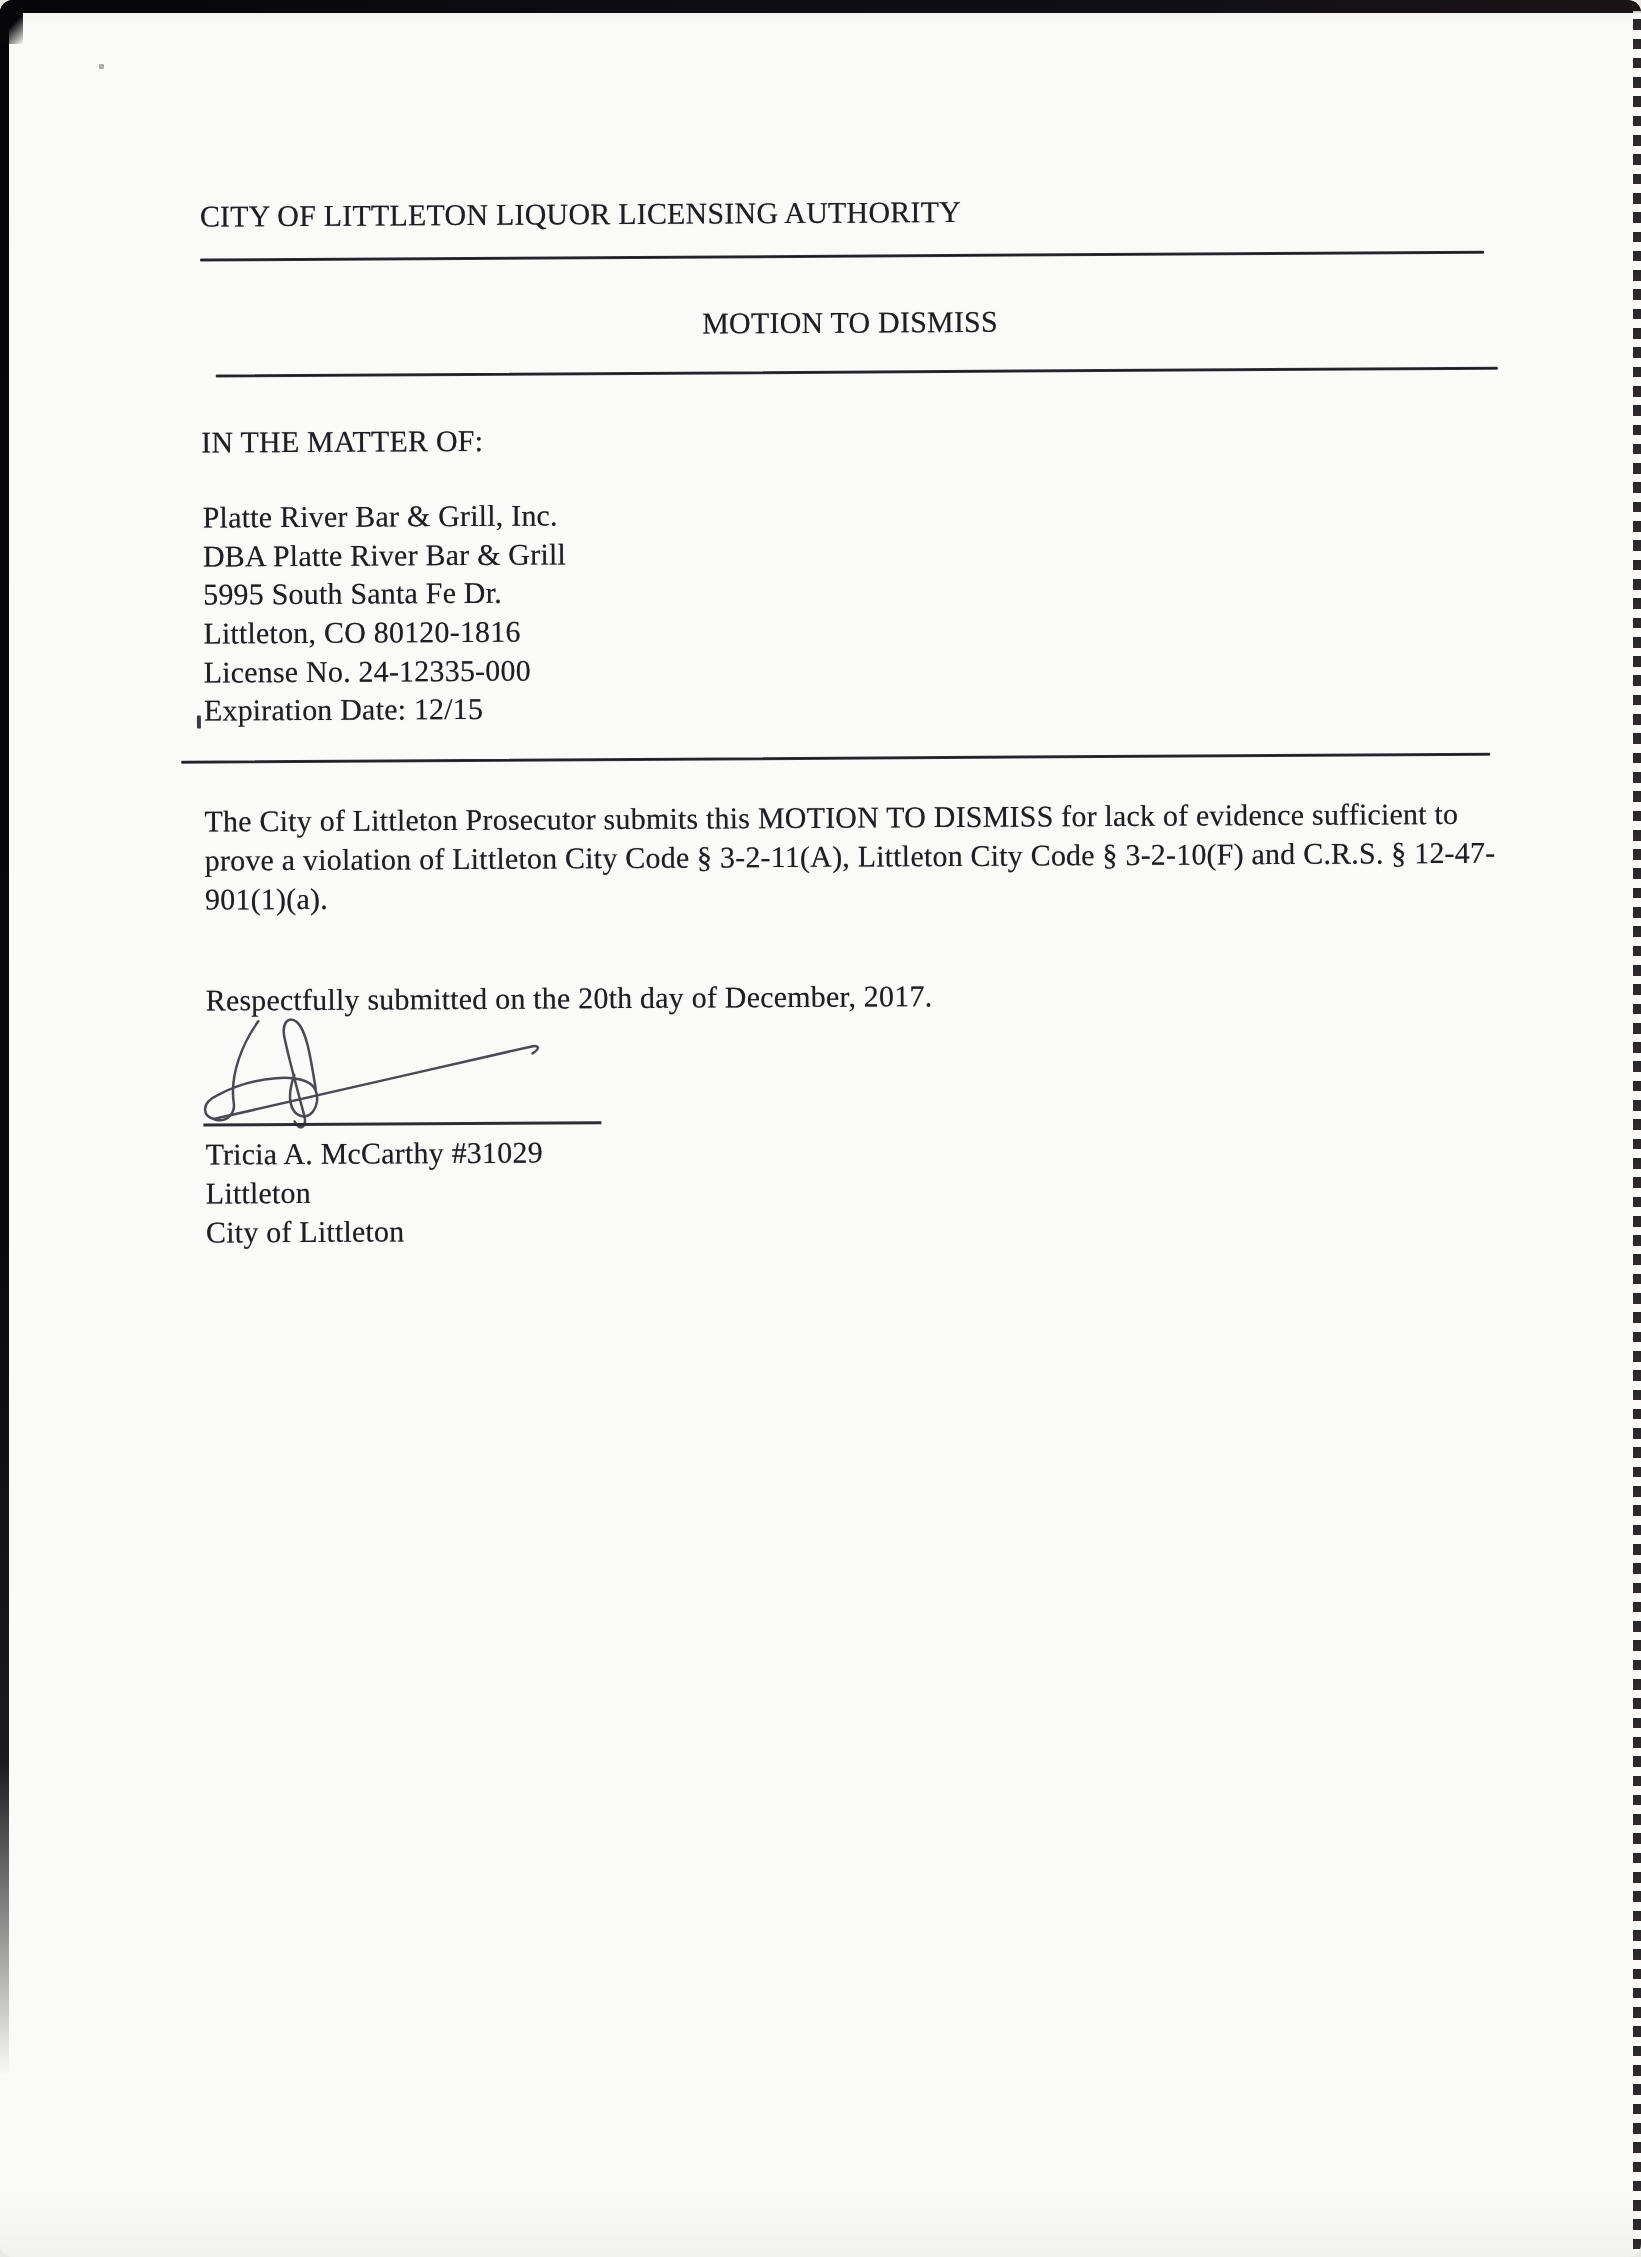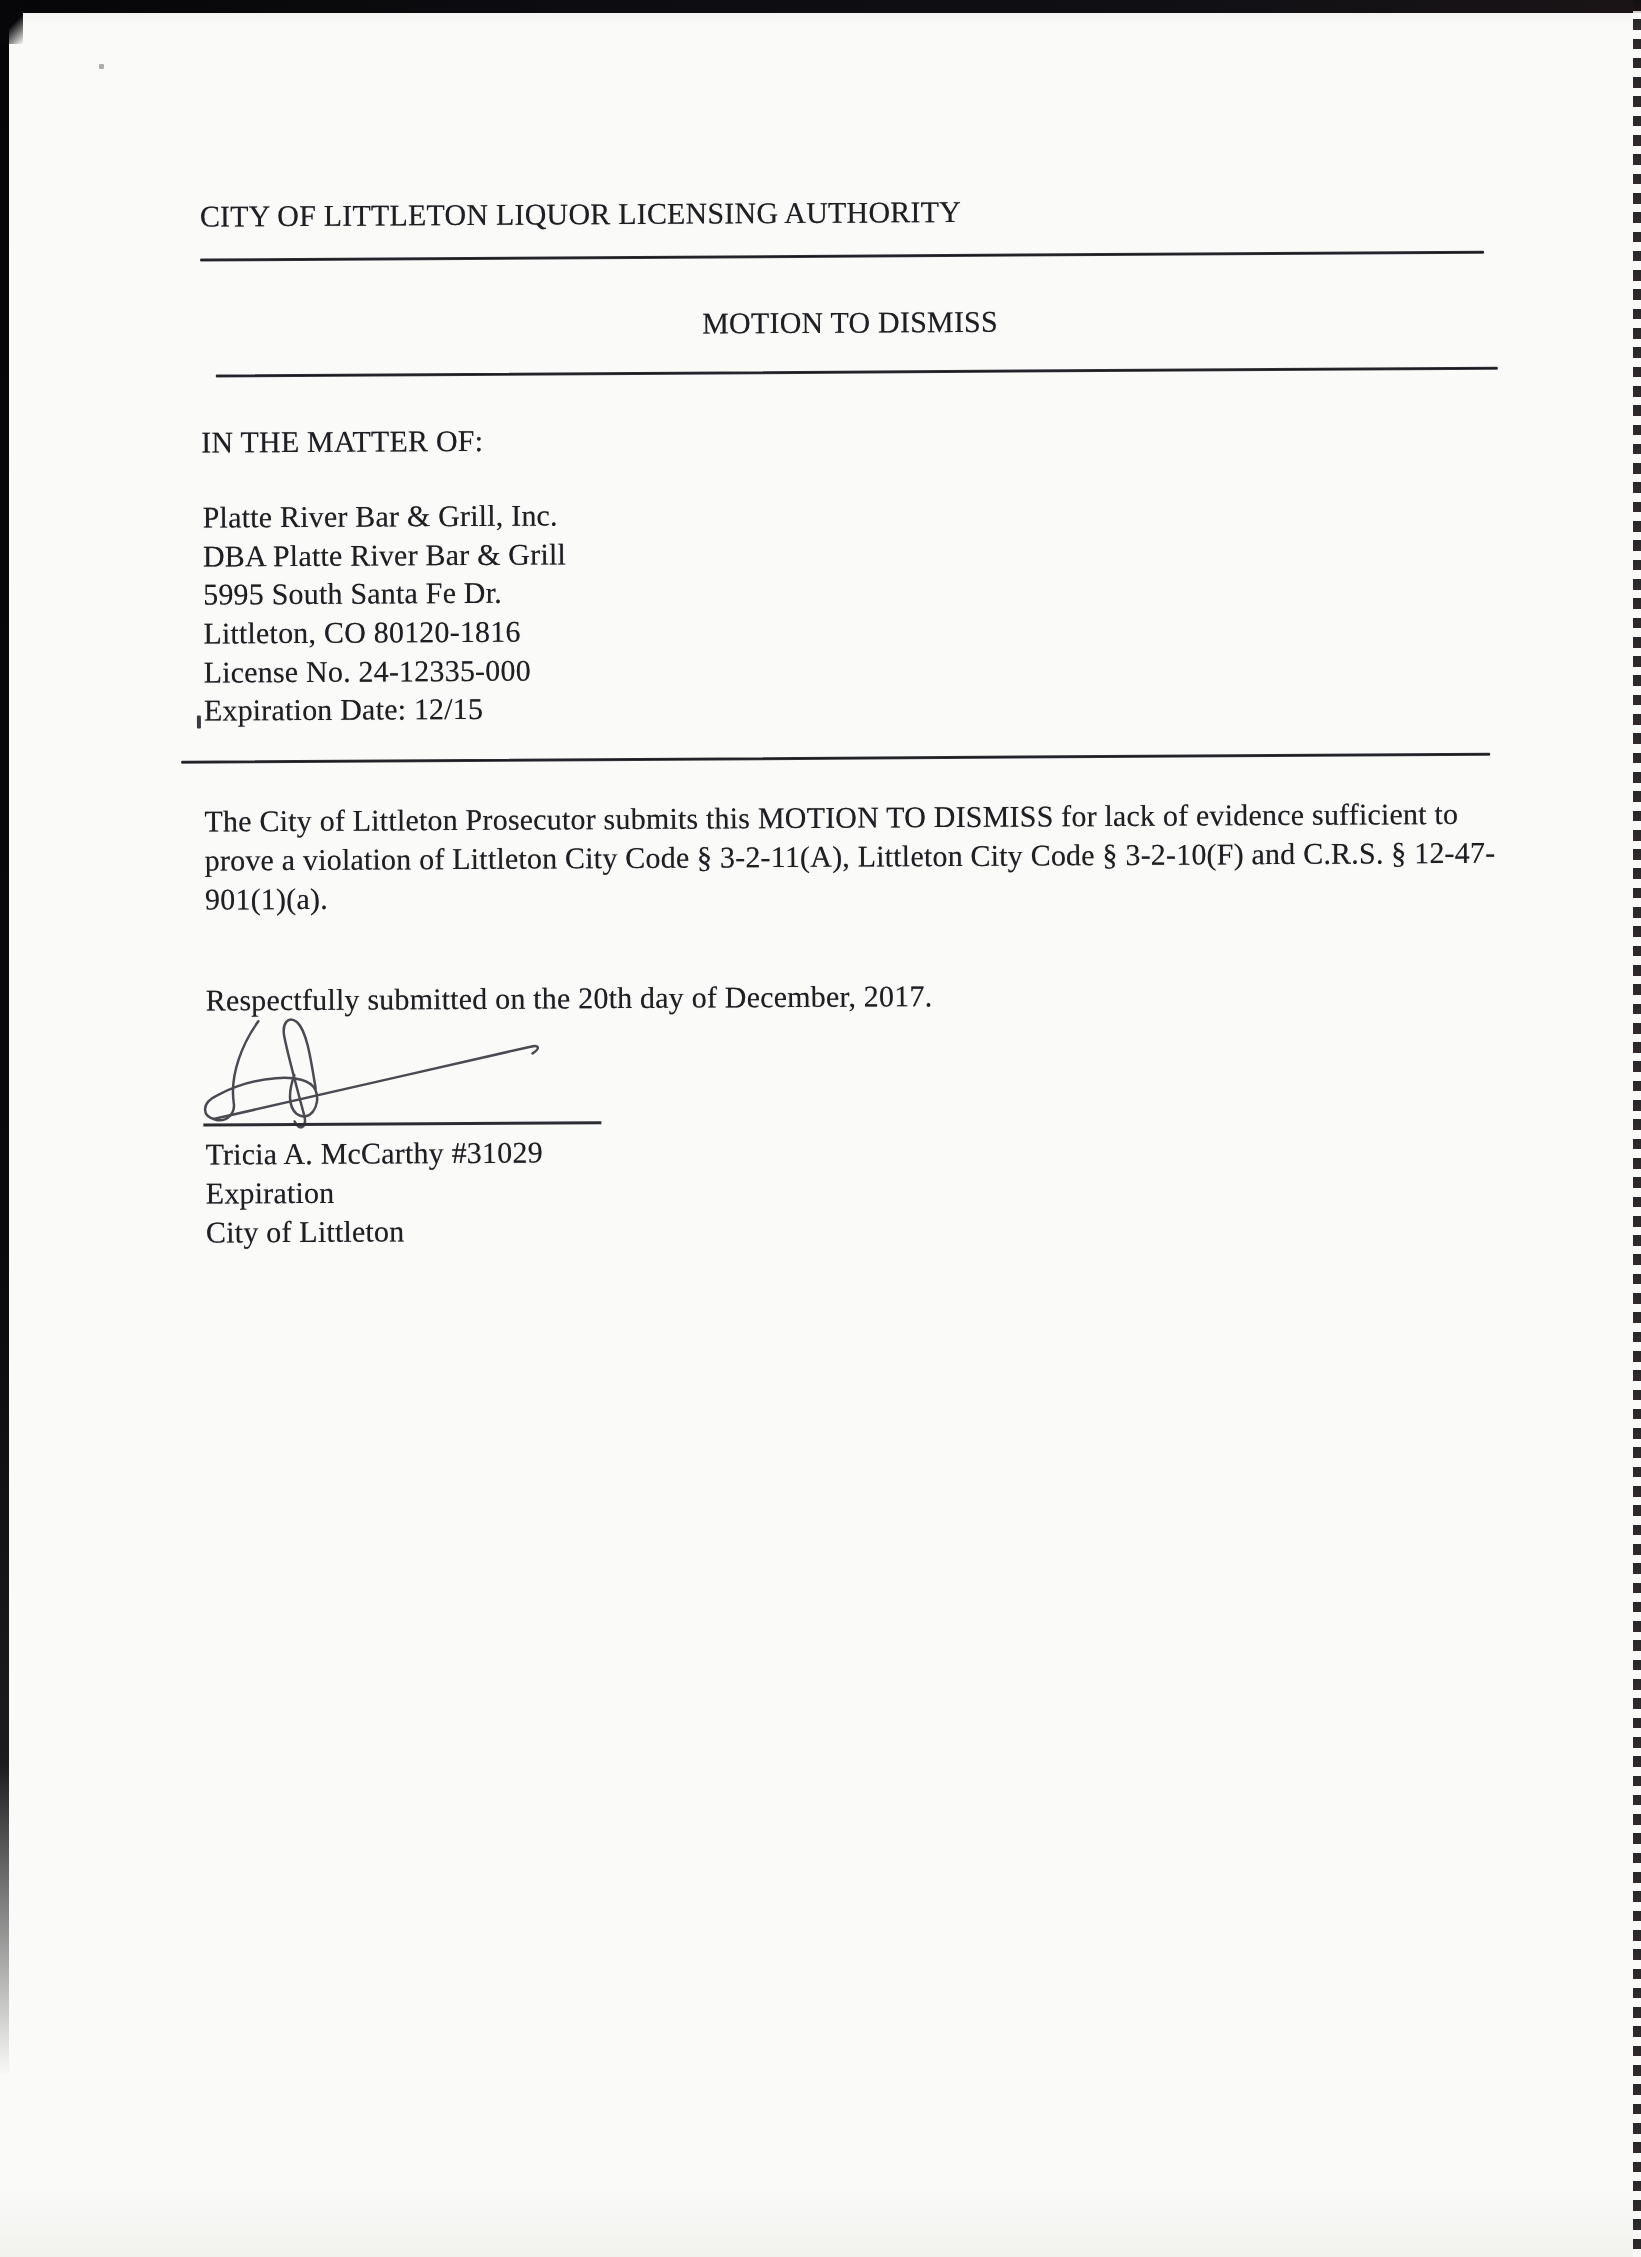--- a/index.html
+++ b/index.html
@@ -10,20 +10,21 @@
     overflow: hidden;
   }
   .scan-page {
     position: relative;
     width: 1641px;
     height: 2257px;
     background:
       linear-gradient(180deg, #ededea 0px, #fafaf8 25px, #fafaf8 97%, #f1f1ee 100%),
       #fafaf8;
     overflow: hidden;
+    border-radius: 13px;
   }
   
   .edge-top {
     position: absolute; top: 0; left: 0;
     width: 100%; height: 12.6px;
     background: linear-gradient(90deg, #060608 0%, #0d0d11 35%, #101014 70%, #1a1416 100%);
   }
   .edge-left {
     position: absolute; top: 0; left: 0;
     width: 8.7px; height: 2076px;
@@ -116,21 +117,21 @@
 
     <svg class="sig-svg" style="left:191px; top:1016px;" width="386" height="126" viewBox="0 0 400 130">
       <path d="M 70,6 C 54,28 40,60 44,90 C 46,102 36,110 26,108 C 10,104 10,90 28,82 C 62,64 120,56 129,78 C 135,94 122,112 109,102 C 100,94 101,78 107,62"></path>
       <path d="M 129,76 C 124,44 120,16 110,7 C 101,0 94,8 97,23 C 102,48 111,80 117,104 C 120,116 112,121 107,110"></path>
       <path d="M 23,107 C 112,88 246,57 352,34 C 360,32 363,35 354,41"></path>
     </svg>
     <div class="sig-line" style="left:203px; top:1124px; width:398px;"></div>
 
     <div>
       <div class="txt" style="left:205px; top:1135px;">Tricia A. McCarthy #31029</div>
-      <div class="txt" style="left:205px; top:1174px;">Expiration</div>
+      <div class="txt" style="left:205px; top:1174px;">Littleton</div>
       <div class="txt" style="left:205px; top:1213px;">City of Littleton</div>
     </div>
 
   </div>
 
   <div class="edge-top"></div>
   <div class="edge-left"></div>
   <div class="edge-left-corner"></div>
   <div class="edge-right"></div>
   <div class="speck" style="left:99px; top:64px; width:4.8px; height:4.8px; opacity:.4;"></div>

